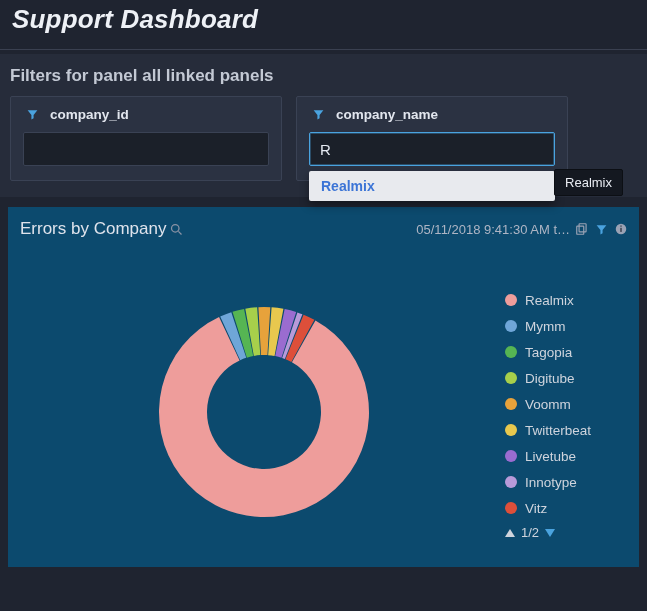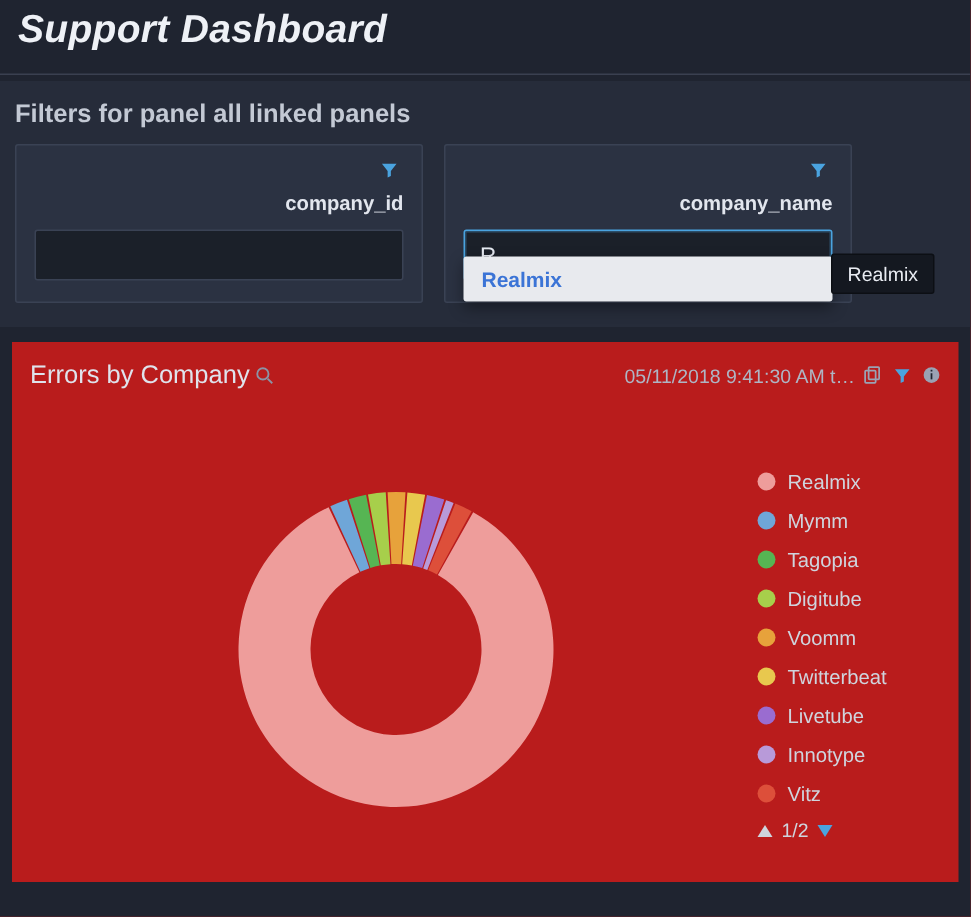--- a/index.html
+++ b/index.html
@@ -40,24 +40,23 @@
   .filter-card {
     background: #2b3242;
     border: 1px solid #3a4254;
     border-radius: 2px;
     padding: 10px 12px 14px 12px;
     width: 272px;
     position: relative;
   }
   .filter-header {
     display: flex;
-    align-items: flex-end;
+    align-items: center;
     gap: 8px;
     margin-bottom: 10px;
-    flex-direction: column;
   }
   .filter-header .fname {
     font-size: 13.5px;
     font-weight: 700;
     color: #e2e6ee;
   }
   .filter-input {
     width: 100%;
     height: 34px;
     background: #1b2029;
@@ -95,21 +94,21 @@
     background: #141820;
     color: #e9ecf2;
     font-size: 13px;
     padding: 5px 10px;
     border-radius: 2px;
     z-index: 6;
     border: 1px solid #0c0f14;
   }
   .panel {
     margin: 10px 8px 0 8px;
-    background: #b91c1c;
+    background: #0c4a6e;
   }
   .panel-header {
     display: flex;
     align-items: center;
     padding: 12px 8px 8px 12px;
   }
   .panel-title {
     font-size: 17px;
     color: #dfe3ec;
     font-weight: 400;

